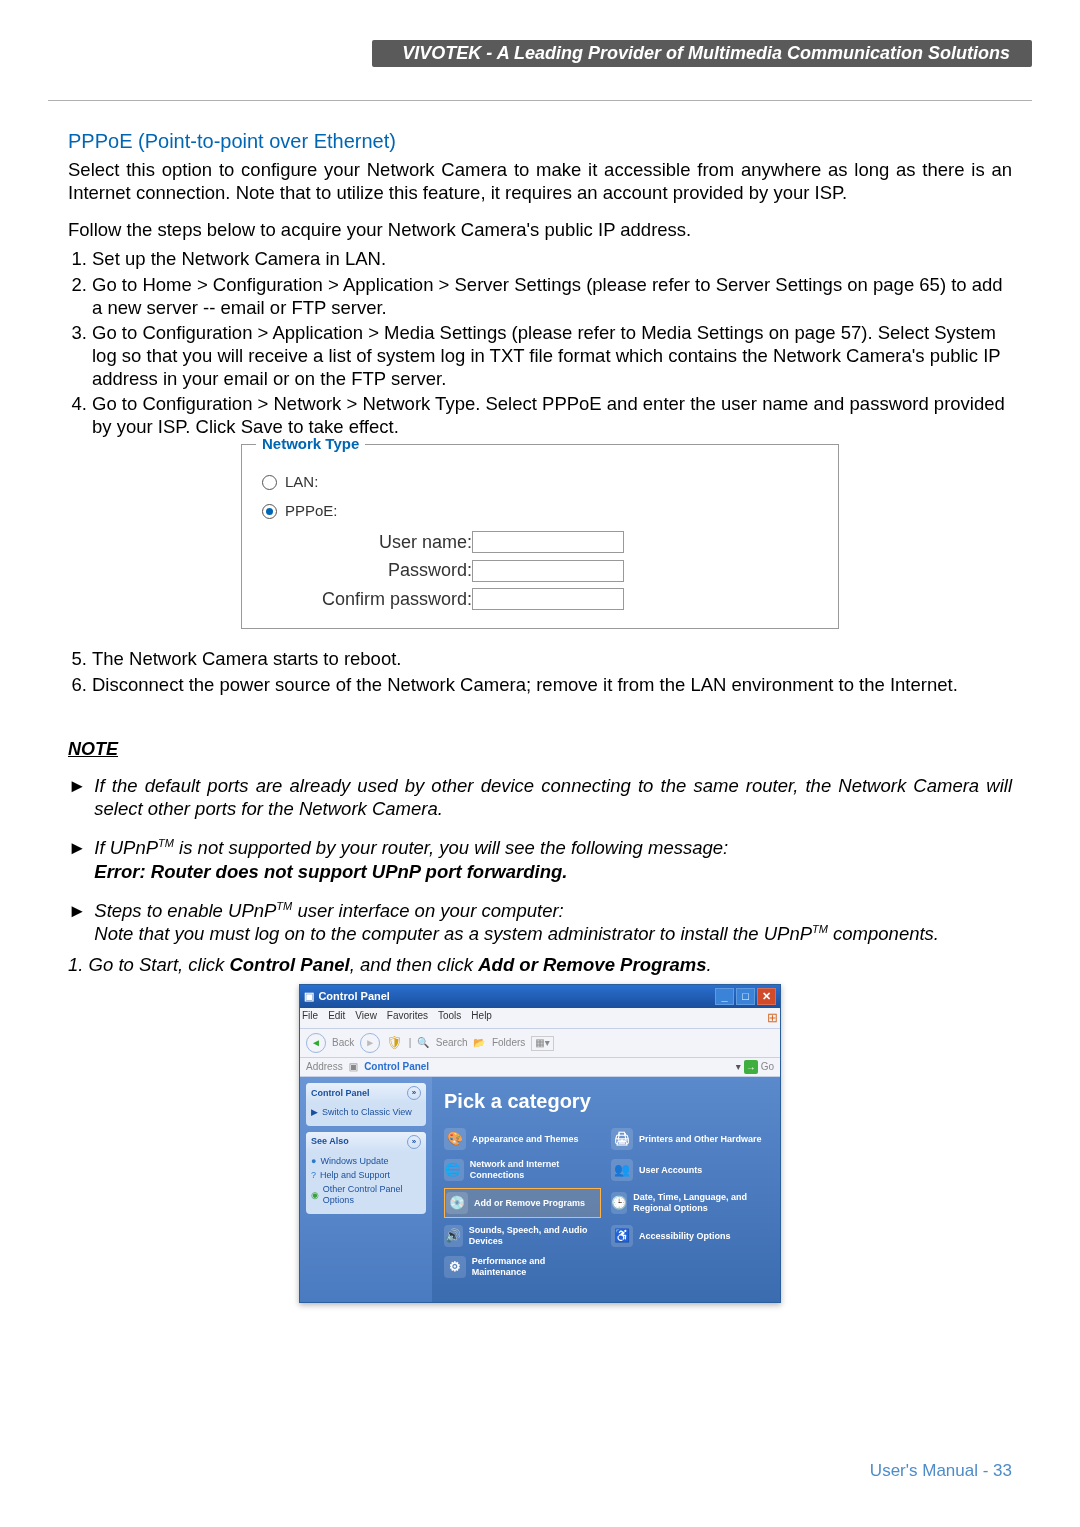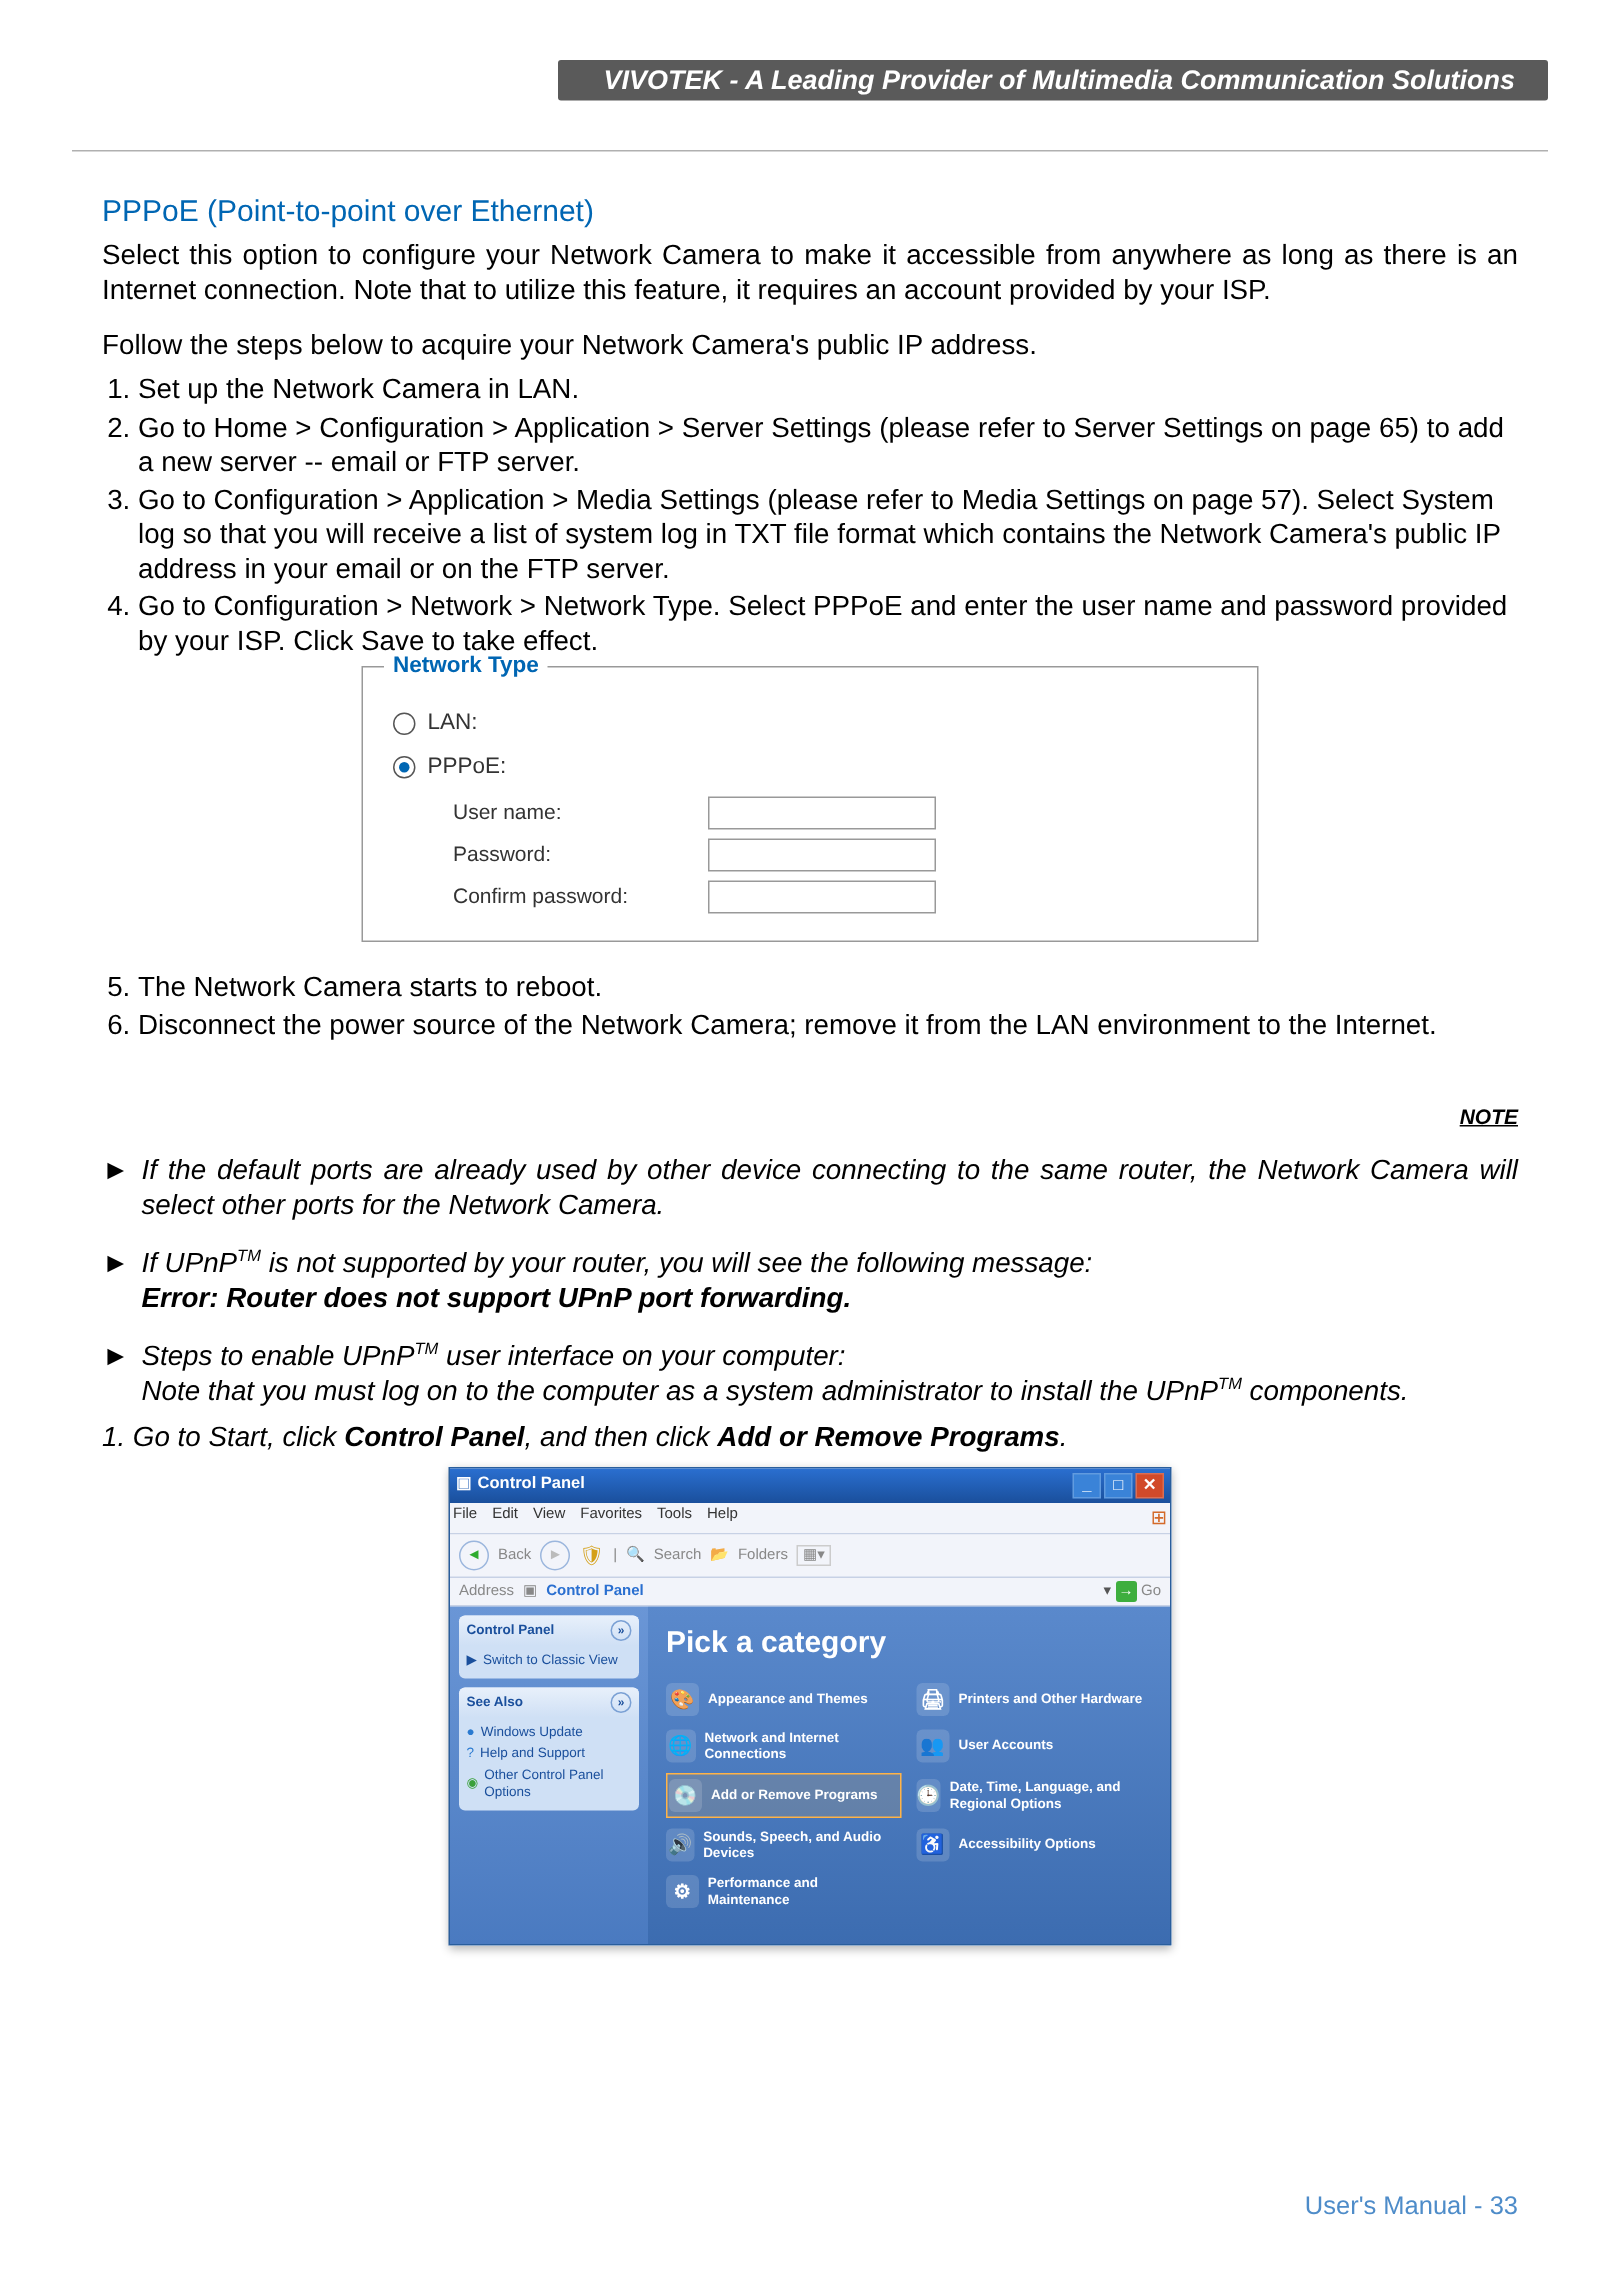--- a/index.html
+++ b/index.html
@@ -104,37 +104,37 @@
     background: #0066b3;
     border-radius: 50%;
   }
   .field-row {
     display: flex;
     align-items: center;
     margin: 6px 0 6px 40px;
   }
   .field-row label {
     width: 170px;
-    font-size: 14px;
+    font-size: 18px;
+    text-align: right;
   }
   .field-row .input {
     width: 150px;
     height: 20px;
     border: 1px solid #999;
     background: #fff;
   }
   
   .note-heading {
     font-style: italic;
     font-weight: bold;
     text-decoration: underline;
-    font-size: 14px;
+    font-size: 18px;
     margin-top: 42px;
     margin-bottom: 14px;
-    text-align: right;
   }
   .note-item {
     display: flex;
     align-items: flex-start;
     font-style: italic;
     margin-bottom: 16px;
     text-align: justify;
   }
   .note-item .arrow {
     margin-right: 8px;

